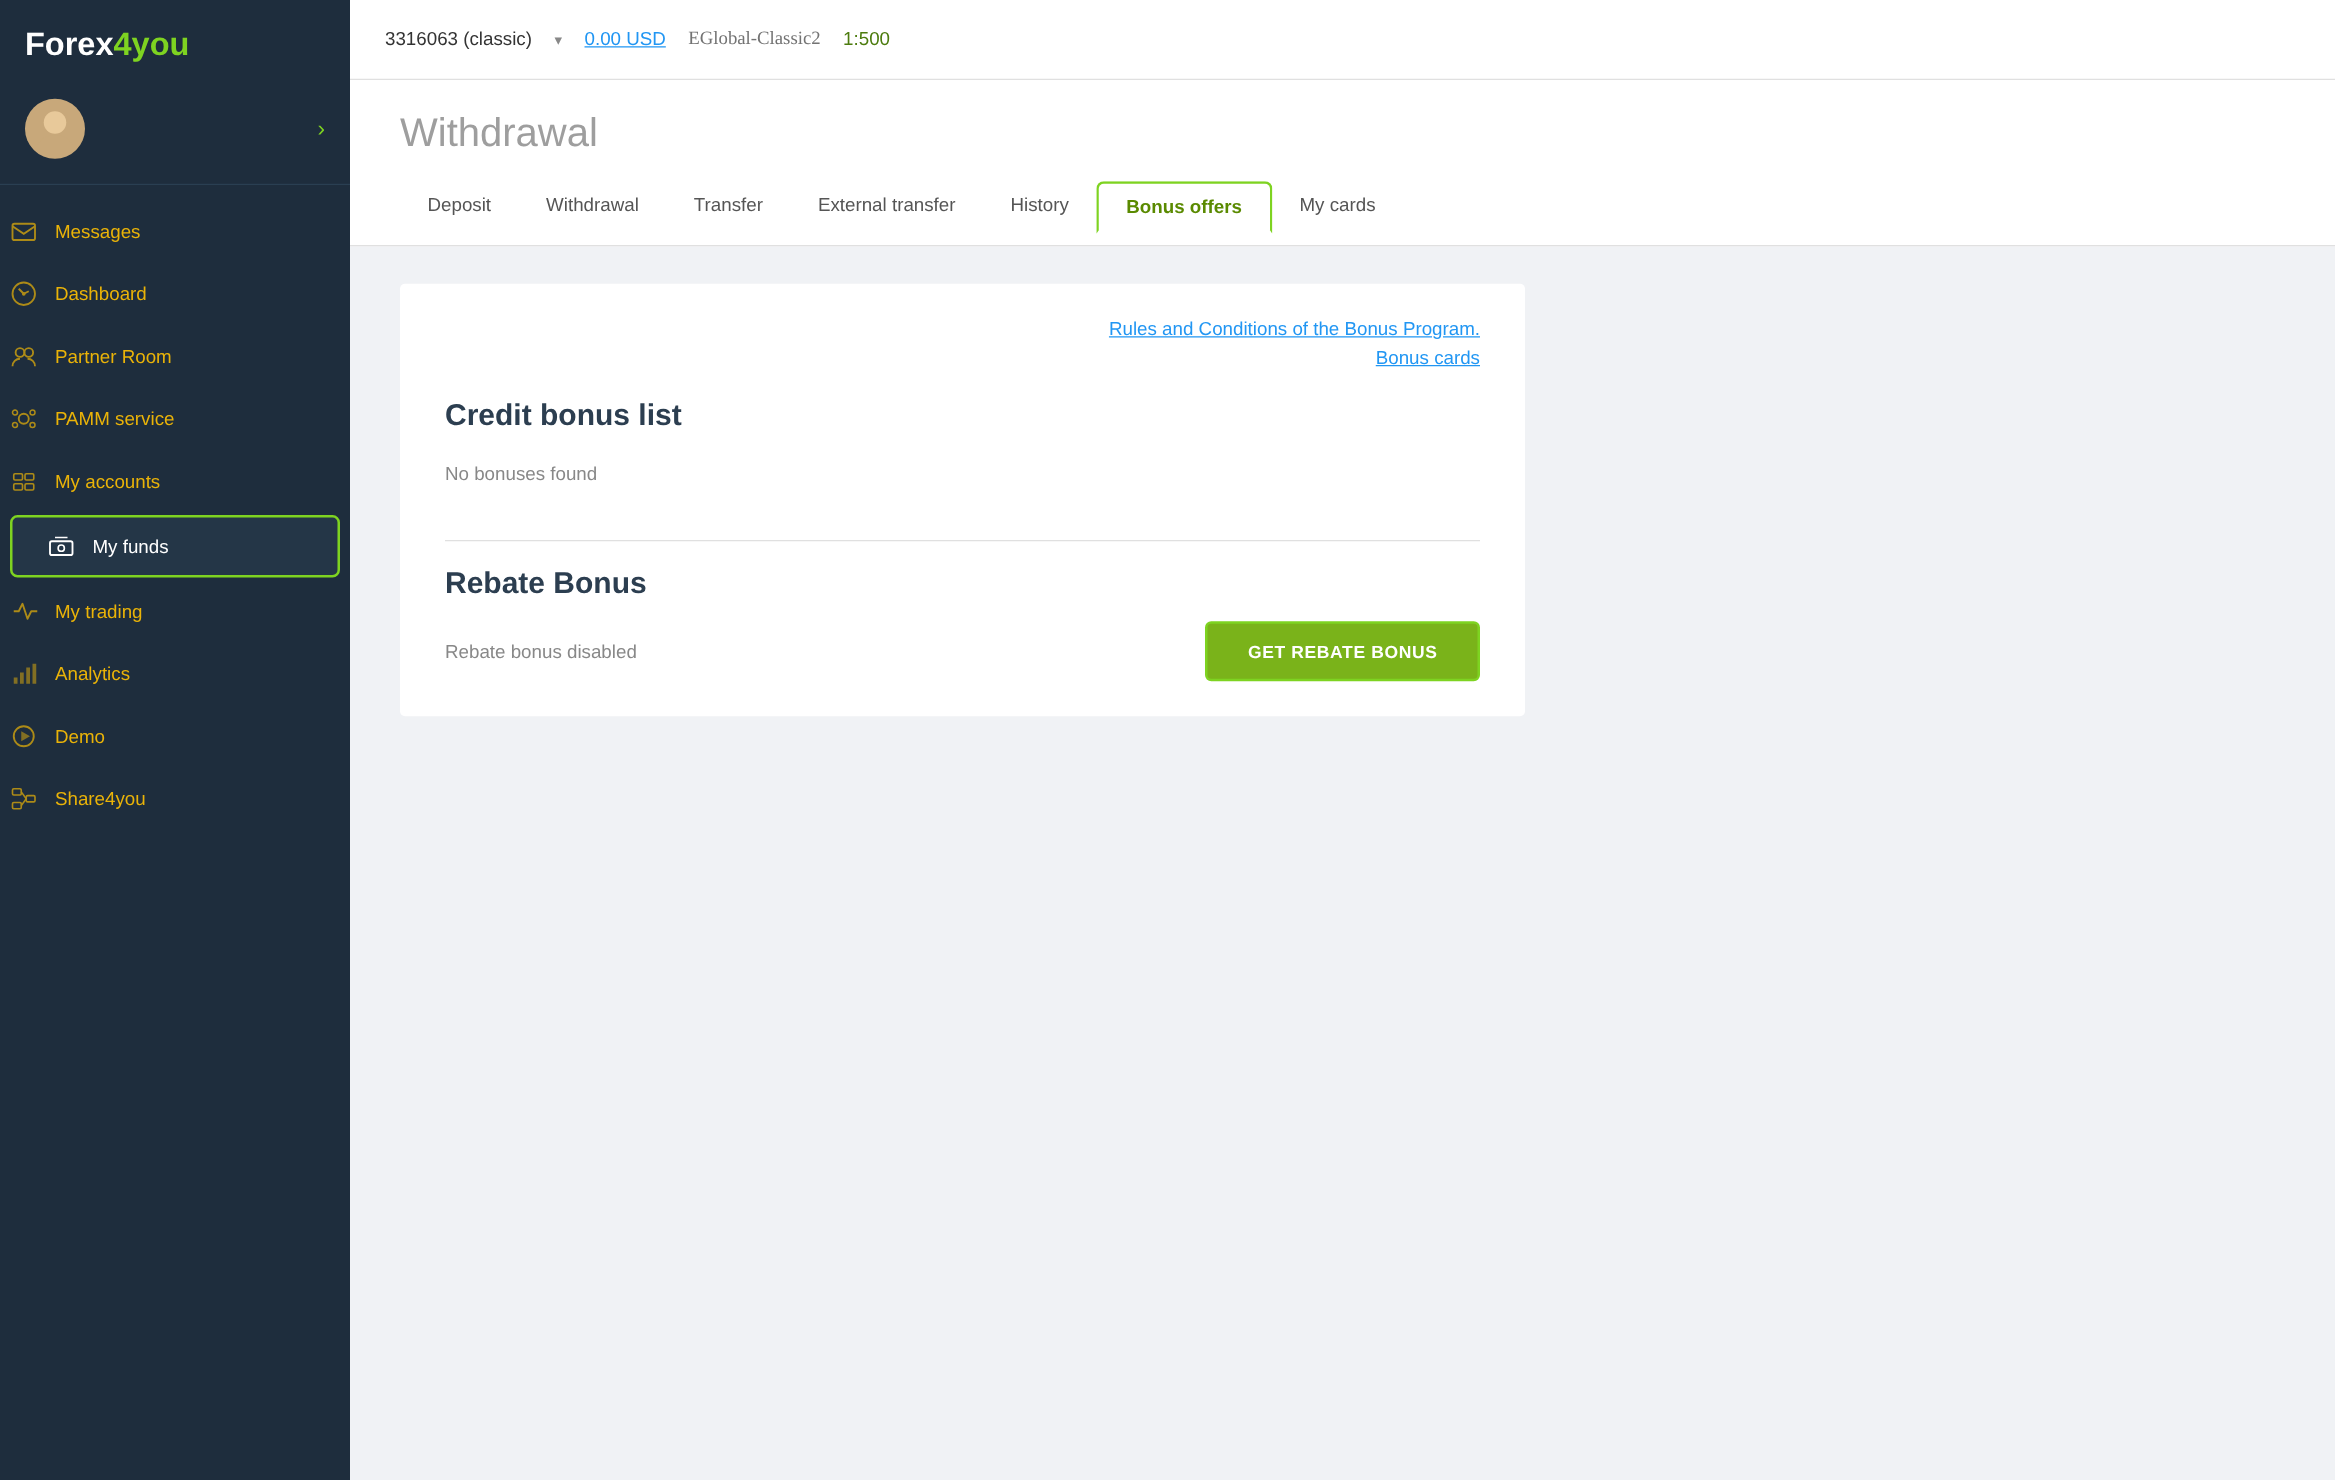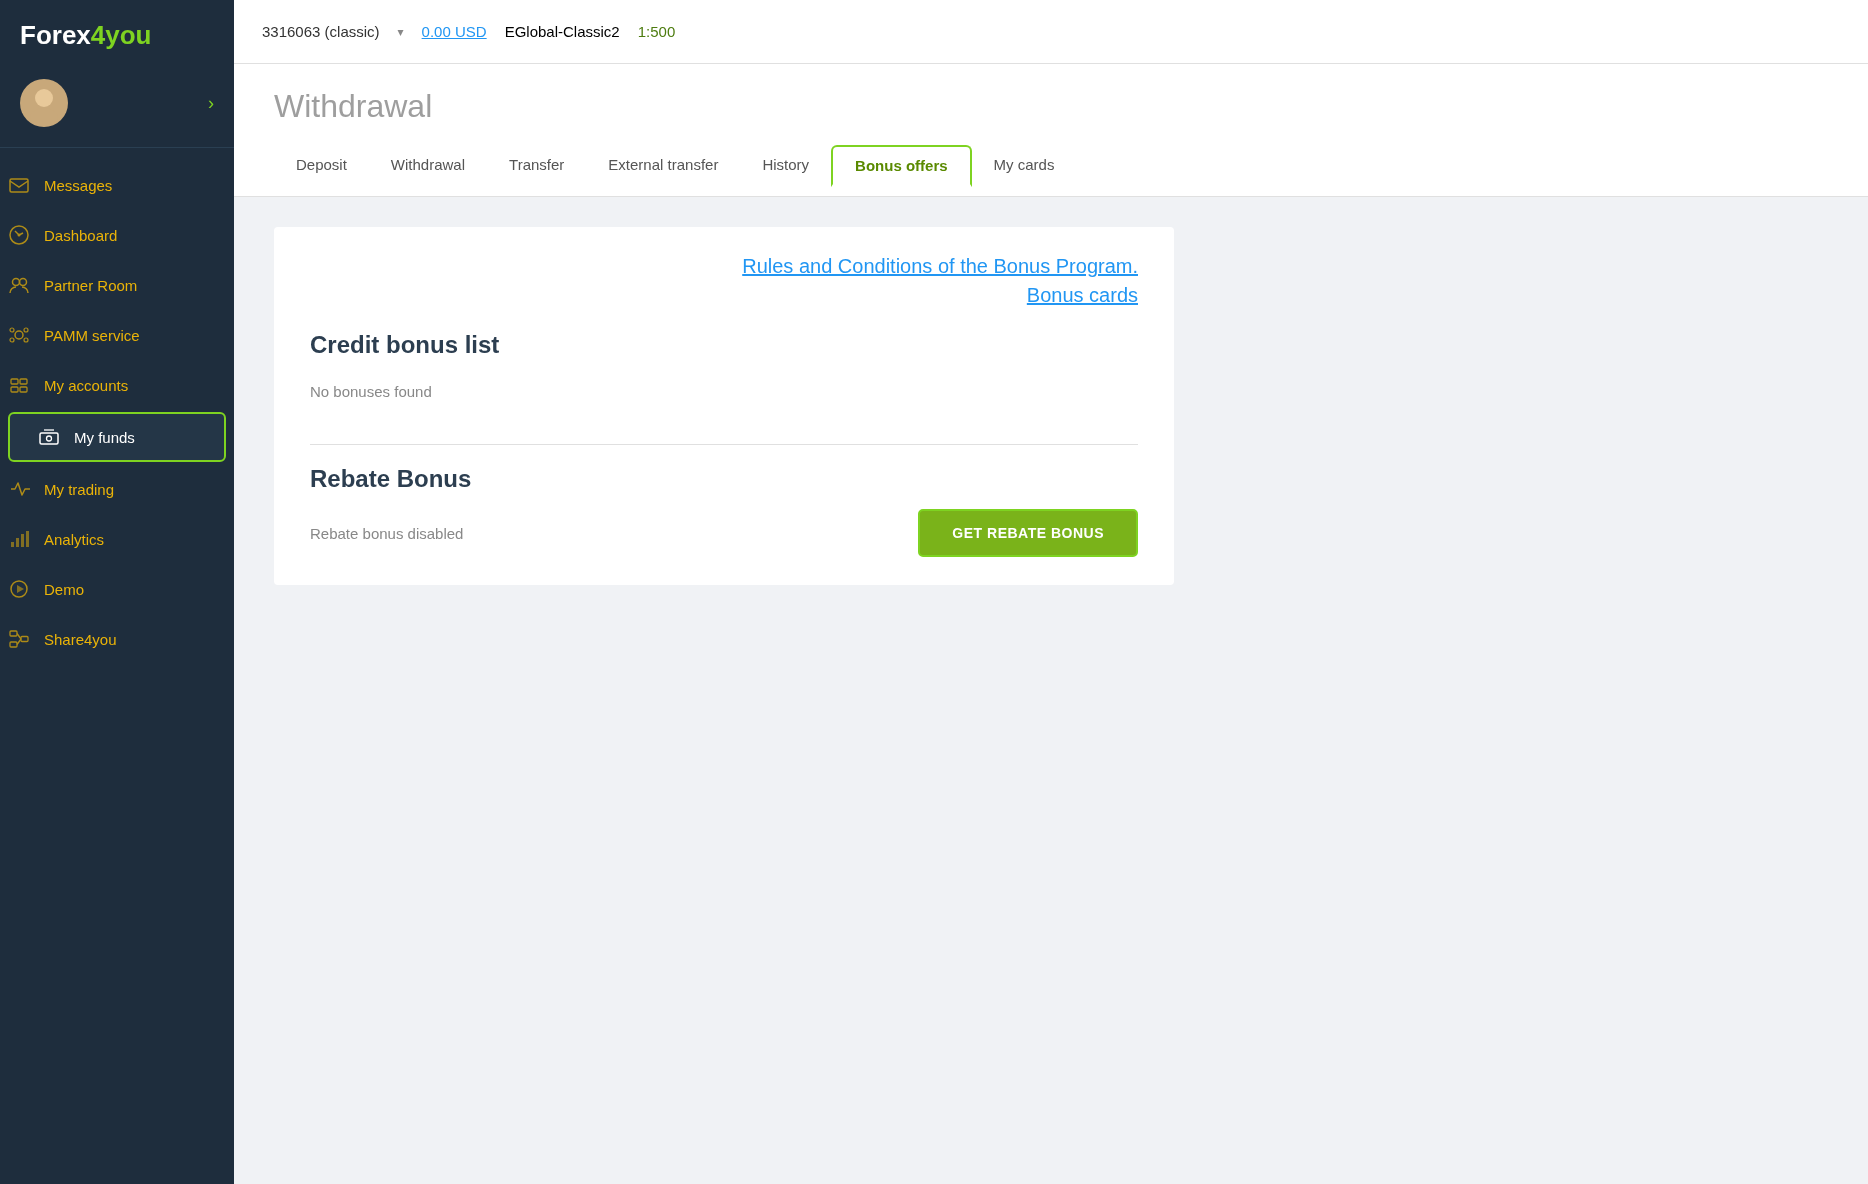--- a/index.html
+++ b/index.html
@@ -26,33 +26,33 @@
     .top-bar-account .dropdown-arrow {
       color: #888;
       font-size: 12px;
       cursor: pointer;
     }
     .top-bar-account .balance {
       color: #2196f3;
       text-decoration: underline;
       font-weight: 500;
     }
-    .top-bar-account .server { color: #000000; }
+    .top-bar-account .server { color: #737373; font-family: Liberation Serif, serif; }
     .top-bar-account .leverage { color: #4d7c0f; }
 
     
     .main-layout {
       display: flex;
       flex: 1;
       overflow: hidden;
     }
 
     
     .sidebar {
-      width: 234px;
+      width: 280px;
       background: #1e2d3d;
       flex-shrink: 0;
       display: flex;
       flex-direction: column;
       overflow-y: auto;
     }
     .sidebar-logo {
       padding: 20px 20px 16px 20px;
       display: flex;
       align-items: center;
@@ -169,21 +169,21 @@
       max-width: 900px;
     }
     .bonus-links {
       text-align: right;
       margin-bottom: 24px;
     }
     .bonus-links a {
       display: block;
       color: #2196f3;
       text-decoration: underline;
-      font-size: 20px;
+      font-size: 15px;
       margin-bottom: 6px;
       cursor: pointer;
     }
     .section-title {
       font-size: 24px;
       font-weight: 700;
       color: #2c3e50;
       margin-bottom: 16px;
     }
     .no-bonuses {

